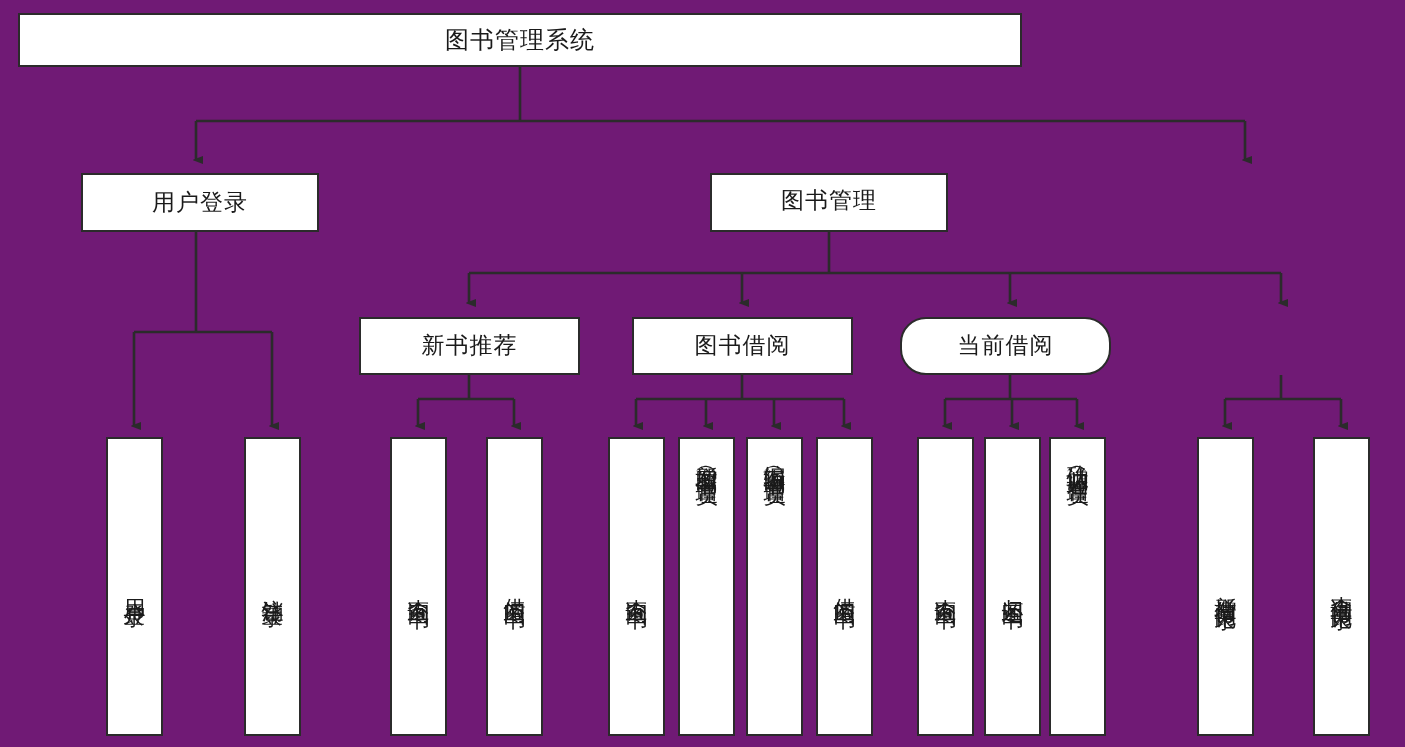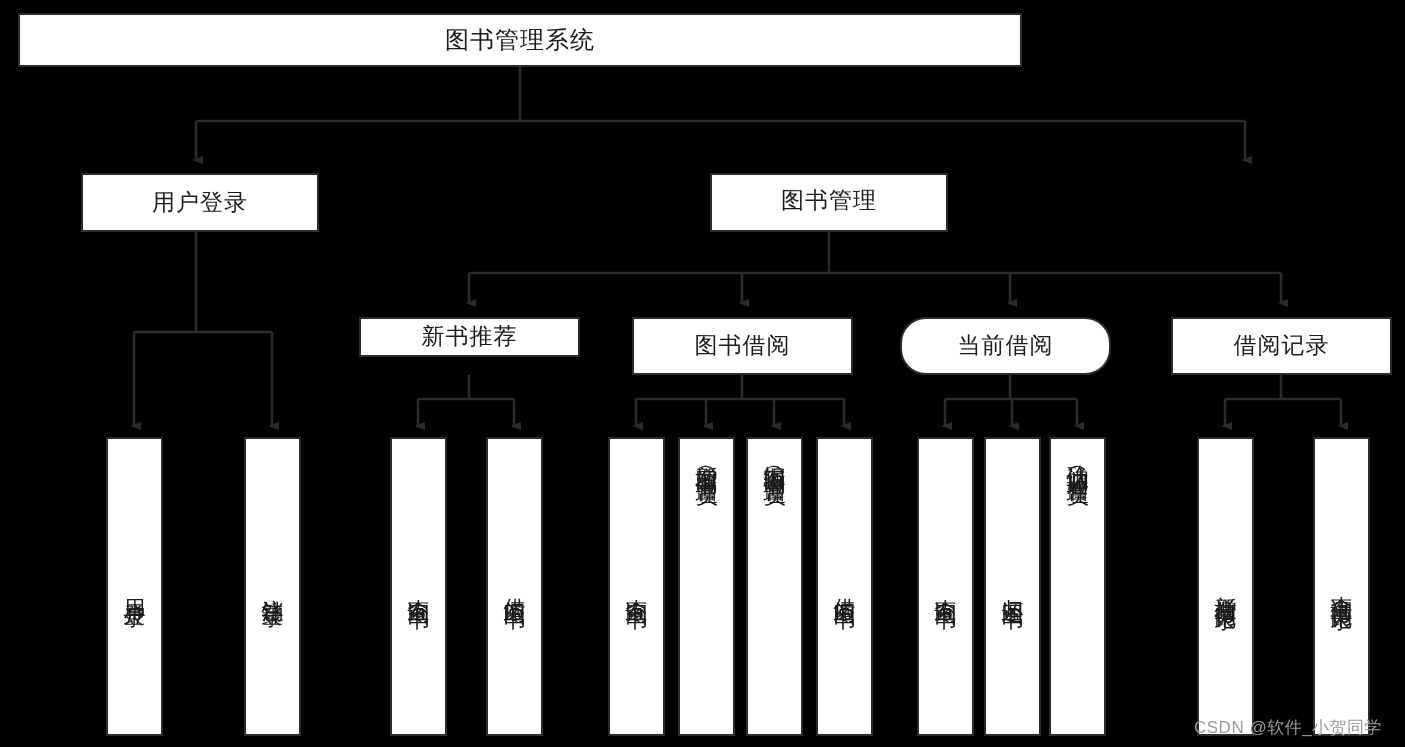--- a/index.html
+++ b/index.html
@@ -4,21 +4,21 @@
 <style>
   html, body {
     margin: 0;
     padding: 0;
     background: #ffffff;
   }
   #canvas {
     position: relative;
     width: 1405px;
     height: 747px;
-    background: #000000;
+    background: #701a75;
     font-family: "Liberation Sans", "DejaVu Sans", sans-serif;
     overflow: hidden;
   }
   #wires {
     position: absolute;
     left: 0;
     top: 0;
     width: 1405px;
     height: 747px;
     pointer-events: none;
@@ -116,38 +116,36 @@
       <path d="M1225,399 L1225,426" marker-end="url(#arrow)"></path>
       <path d="M1341,399 L1341,426" marker-end="url(#arrow)"></path>
     </g>
   </svg>
 
   <div class="node horiz root" style="left:18px; top:13px; width:1004px; height:54px;">图书管理系统</div>
 
   <div class="node horiz" style="left:81px; top:173px; width:238px; height:59px;">用户登录</div>
   <div class="node horiz" style="left:710px; top:173px; width:238px; height:59px;font-family:Liberation Mono, monospace;">图书管理</div>
 
-  <div class="node horiz" style="left:359px; top:317px; width:221px; height:40px;">新书推荐</div>
+  <div class="node horiz" style="left:359px; top:317px; width:221px; height:58px;">新书推荐</div>
   <div class="node horiz" style="left:632px; top:317px; width:221px; height:58px;text-align:right;">图书借阅</div>
   <div class="node horiz" style="left:900px; top:317px; width:211px; height:58px;border-radius:26px;">当前借阅</div>
-  <div class="node horiz" style="left:1171px; top:317px; width:221px; height:58px;">借阅记录</div>
 
   <div class="node vert" style="left:106px; top:437px; width:57px; height:299px;">用户登录</div>
   <div class="node vert" style="left:244px; top:437px; width:57px; height:299px;">注销登录</div>
 
   <div class="node vert" style="left:390px; top:437px; width:57px; height:299px;">查询图书</div>
   <div class="node vert" style="left:486px; top:437px; width:57px; height:299px;">借阅图书</div>
 
   <div class="node vert" style="left:608px; top:437px; width:57px; height:299px;">查询图书</div>
   <div class="node vert toptext" style="left:678px; top:437px; width:57px; height:299px;">新增图书（管理员）</div>
   <div class="node vert toptext" style="left:746px; top:437px; width:57px; height:299px;">编辑图书（管理员）</div>
   <div class="node vert" style="left:816px; top:437px; width:57px; height:299px;">借阅图书</div>
 
   <div class="node vert" style="left:917px; top:437px; width:57px; height:299px;">查询图书</div>
   <div class="node vert" style="left:984px; top:437px; width:57px; height:299px;">归还图书</div>
   <div class="node vert toptext" style="left:1049px; top:437px; width:57px; height:299px;">确认归还（管理员）</div>
 
   <div class="node vert" style="left:1197px; top:437px; width:57px; height:299px;">新增借阅记录</div>
   <div class="node vert" style="left:1313px; top:437px; width:57px; height:299px;">查询借阅记录</div>
 
-  <div class="watermark" style="left:1194px; top:716px;">CSDN @软件_小贺同学</div>
 
 </div>
 
 </body></html>

